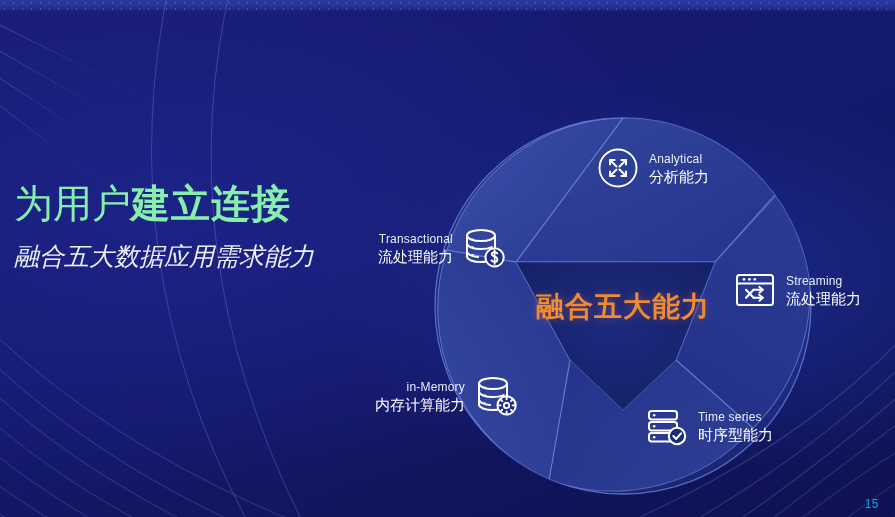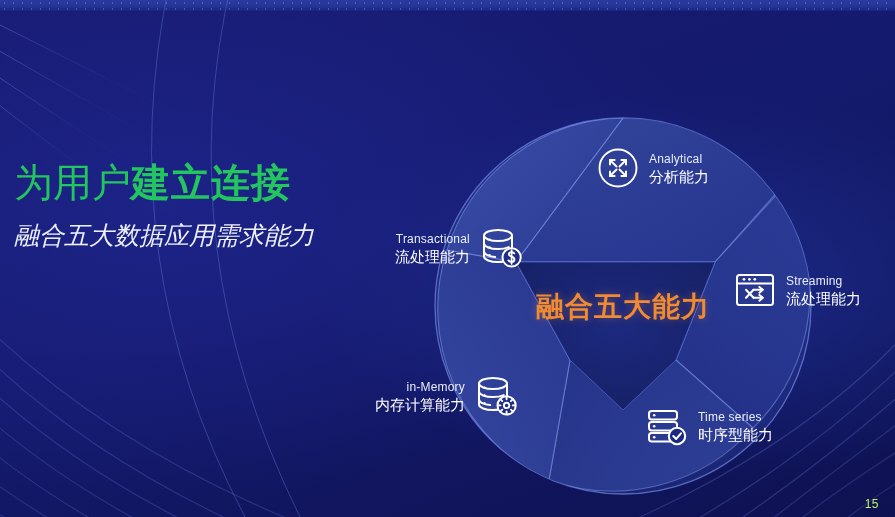--- a/index.html
+++ b/index.html
@@ -41,23 +41,24 @@
   
   .headline {
     position: absolute;
     left: 14px;
     top: 158px;
     width: 420px;
   }
   .headline .line1 {
     font-size: 39px;
     line-height: 50px;
-    color: #22c55e;
+    color: #86efac;
     white-space: nowrap;
     letter-spacing: 0px;
+    margin-top: 21px;
   }
   .headline .line1 .light { font-weight: 400; }
   .headline .line1 .bold  { font-weight: 700; letter-spacing: 1px; }
   .headline .line2 {
     margin-top: 10px;
     font-size: 25px;
     line-height: 34px;
     font-weight: 400;
     color: #eceffc;
     white-space: nowrap;
@@ -117,29 +118,29 @@
     flex: 0 0 44px;
     display:flex; align-items:center; justify-content:center;
   }
   .node .ico svg { display:block; }
 
   
   #node-analytical    { left: 596px; top: 146px; }
   #node-streaming     { left: 733px; top: 268px; }
   #node-timeseries    { left: 645px; top: 404px; }
   #node-inmemory      { left: 375px; top: 374px; }
-  #node-transactional { left: 395px; top: 226px; }
+  #node-transactional { left: 378px; top: 226px; }
 
   
   .page-num {
     position: absolute;
     right: 16px;
     bottom: 6px;
     font-size: 12px;
-    color: #bef264;
+    color: #0ea5e9;
     letter-spacing: .5px;
   }
 </style>
 </head>
 <body>
 
 <div id="slide">
 
   <div class="bg-base"></div>
 

